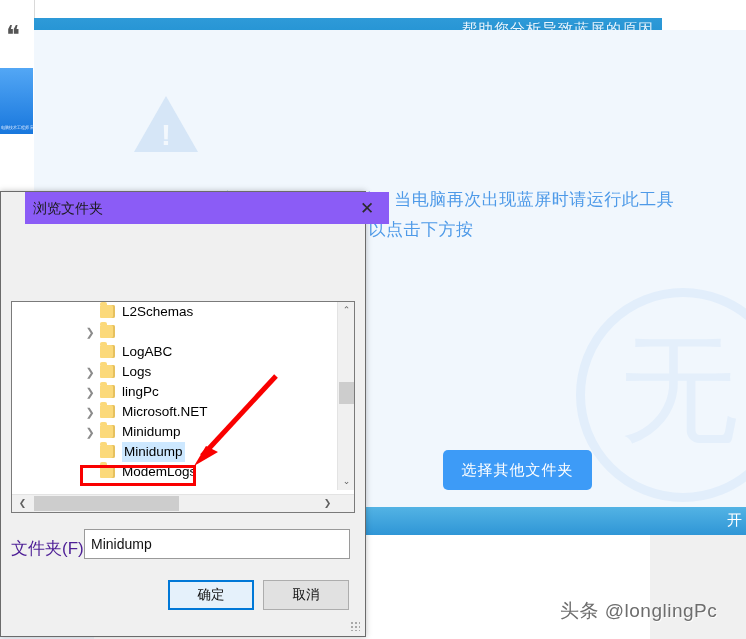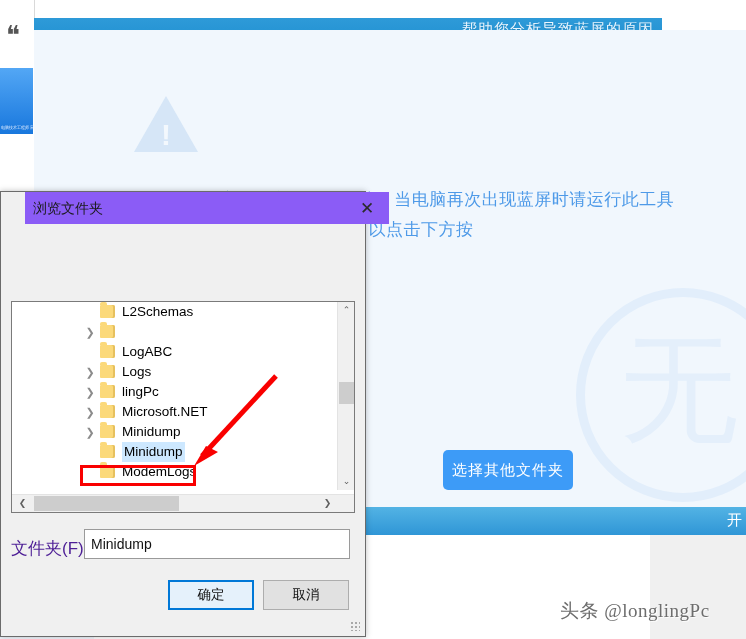--- a/index.html
+++ b/index.html
@@ -74,21 +74,21 @@
   }
 
   .info-line{
     position:absolute;left:100px;color:#4e9ae8;font-size:17px;
     letter-spacing:.5px;white-space:nowrap;
   }
   .info-line.l1{top:158px;}
   .info-line.l2{top:188px;}
 
   .choose-btn{
-    position:absolute;left:409px;top:420px;width:130px;height:40px;
+    position:absolute;left:409px;top:420px;width:149px;height:40px;
     background:#3d9bf7;border:none;border-radius:5px;color:#fff;
     font-size:15px;letter-spacing:1px;cursor:pointer;
     font-family:Liberation Mono, monospace;
   }
 
   .app-bottombar{
     position:absolute;left:34px;top:507px;width:712px;height:28px;
     background:linear-gradient(180deg,#53b3e4 0%,#2f96d6 100%);
     overflow:hidden;
   }
@@ -107,21 +107,20 @@
     position:absolute;left:0;top:44px;width:47px;height:20px;
     background:#3d9bf7;color:#fff;font-size:9px;line-height:10px;overflow:hidden;
   }
   .footer-minilogo b{display:block;font-weight:bold;}
   .footer-minilogo i{display:block;font-style:normal;font-size:6px;}
 
   .watermark{
     position:absolute;left:560px;top:598px;font-size:19px;color:#6d6d6d;
     white-space:nowrap;letter-spacing:.5px;
     text-shadow:1px 1px 0 rgba(255,255,255,.85);
-    font-family:Liberation Serif, serif;
   }
 
   
   #dialog{
     position:absolute;left:0;top:191px;width:366px;height:446px;
     background:#f0f0f0;border:1px solid #6b6b6b;box-sizing:border-box;
     box-shadow:0 0 6px rgba(0,0,0,.25);
   }
   .dlg-titlebar{
     position:absolute;left:0;top:0;width:364px;height:32px;background:#8b5cf6;margin-left:24px;

